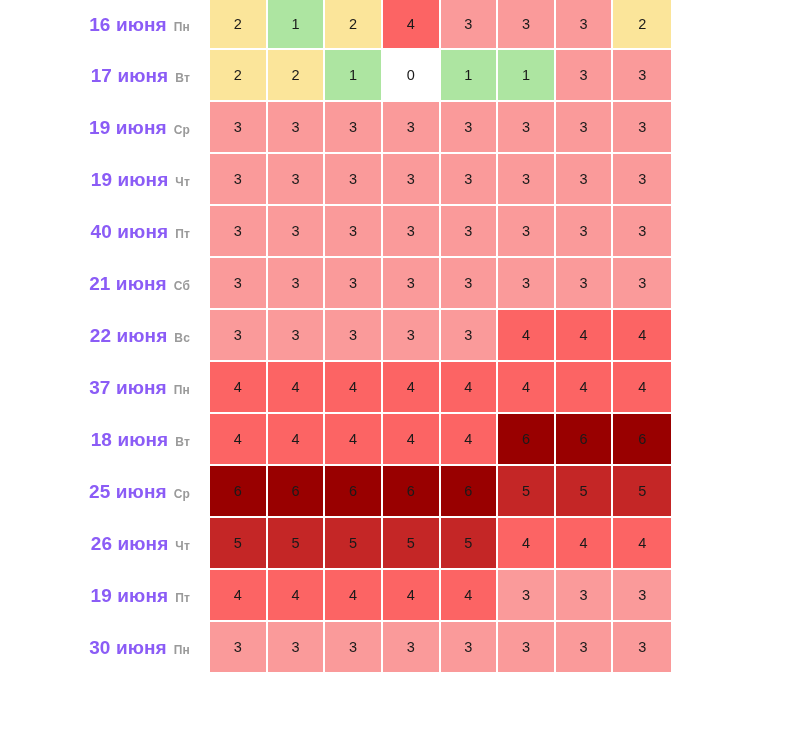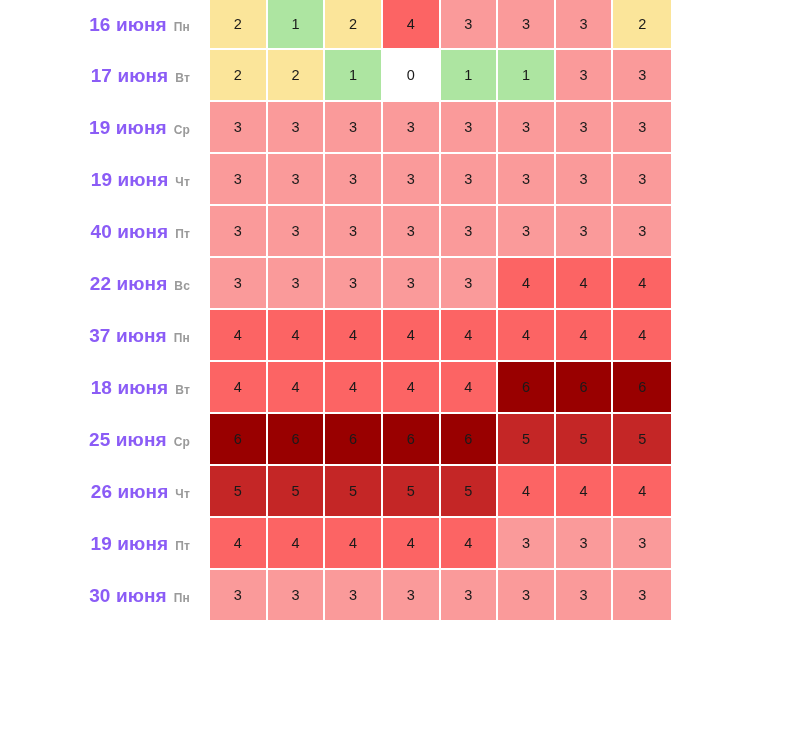--- a/index.html
+++ b/index.html
@@ -134,20 +134,31 @@
           <td class="cell" style="background: rgb(250, 154, 154);">3</td>
           <td class="cell" style="background: rgb(250, 154, 154);">3</td>
           <td class="cell" style="background: rgb(250, 154, 154);">3</td>
           <td class="cell" style="background: rgb(250, 154, 154);">3</td>
           <td class="cell" style="background: rgb(250, 154, 154);">3</td>
           <td class="cell" style="background: rgb(250, 154, 154);">3</td>
           <td class="cell" style="background: rgb(250, 154, 154);">3</td>
           <td class="cell last-col" style="background: rgb(250, 154, 154);">3</td>
         </tr>
         <tr>
+          <td class="row-label"><span class="date-part">21 июня</span><span class="dow-part">Сб</span></td>
+          <td class="cell" style="background: rgb(250, 154, 154);">3</td>
+          <td class="cell" style="background: rgb(250, 154, 154);">3</td>
+          <td class="cell" style="background: rgb(250, 154, 154);">3</td>
+          <td class="cell" style="background: rgb(250, 154, 154);">3</td>
+          <td class="cell" style="background: rgb(250, 154, 154);">3</td>
+          <td class="cell" style="background: rgb(250, 154, 154);">3</td>
+          <td class="cell" style="background: rgb(250, 154, 154);">3</td>
+          <td class="cell last-col" style="background: rgb(250, 154, 154);">3</td>
+        </tr>
+        <tr>
           <td class="row-label"><span class="date-part">22 июня</span><span class="dow-part">Вс</span></td>
           <td class="cell" style="background: rgb(250, 154, 154);">3</td>
           <td class="cell" style="background: rgb(250, 154, 154);">3</td>
           <td class="cell" style="background: rgb(250, 154, 154);">3</td>
           <td class="cell" style="background: rgb(250, 154, 154);">3</td>
           <td class="cell" style="background: rgb(250, 154, 154);">3</td>
           <td class="cell" style="background: rgb(252, 100, 100);">4</td>
           <td class="cell" style="background: rgb(252, 100, 100);">4</td>
           <td class="cell last-col" style="background: rgb(252, 100, 100);">4</td>
         </tr>

